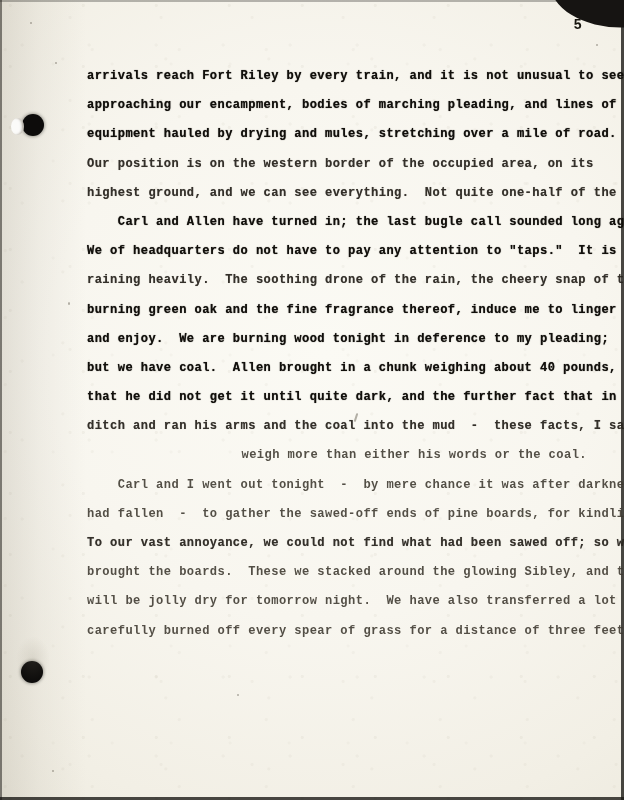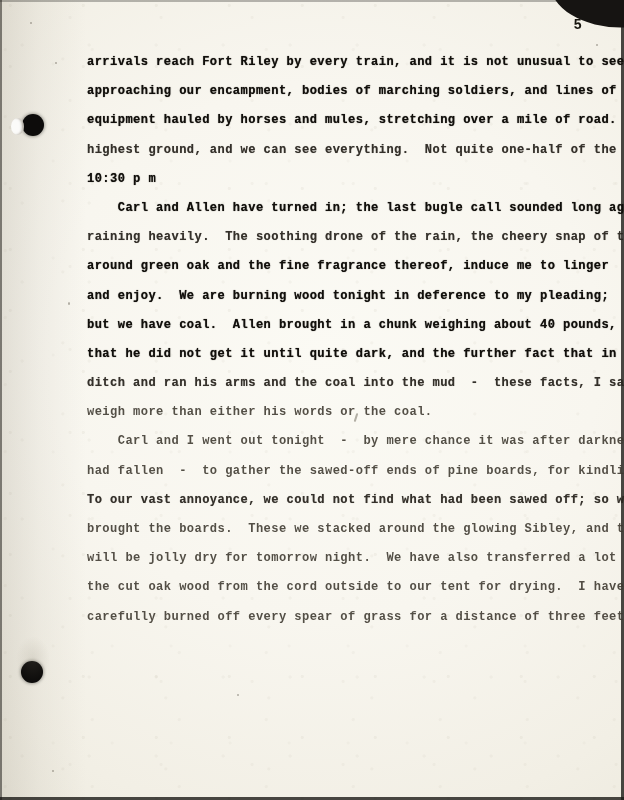--- a/index.html
+++ b/index.html
@@ -121,22 +121,23 @@
     text-align: center;
     font-size: 14px;
     font-weight: bold;
     color: #17150f;
     letter-spacing: .5px;
   }
 
   #typed-body {
     position: absolute;
     left: 87px;
-    top: 48px;
+    top: 62px;
     width: 500px;
+    text-align: right;
   }
 
   .typed-line {
     font-size: 12.1px;
     line-height: 29.2px;
     height: 29.2px;
     color: #1b1813;
     letter-spacing: .42px;
     white-space: pre;
     font-weight: bold;
@@ -169,38 +170,38 @@
 
   <div class="punch-hole" id="punch-hole-top"></div>
   <div class="punch-hole" id="punch-hole-bottom"></div>
   <div id="hole-tear"></div>
   <div id="hole-smudge"></div>
 
   <div id="page-number">5</div>
 
   <div id="typed-body">
       <div class="typed-line ink-strong">arrivals reach Fort Riley by every train, and it is not unusual to see</div>
-      <div class="typed-line ink-strong">approaching our encampment, bodies of marching soldiers, and lines of</div>
-      <div class="typed-line ink-strong">equipment hauled by horses and mules, stretching over a mile of road.</div>
+      <div class="typed-line ink-strong">approaching our encampment, bodies of marching pleading, and lines of</div>
+      <div class="typed-line ink-strong">equipment hauled by drying and mules, stretching over a mile of road.</div>
+      <div class="typed-line ink-mid">Our position is on the western border of the occupied area, on its</div>
       <div class="typed-line ink-mid">highest ground, and we can see everything.  Not quite one-half of the</div>
-      <div class="typed-line ink-strong">10:30 p m</div>
       <div class="typed-line ink-strong">    Carl and Allen have turned in; the last bugle call sounded long ago.</div>
+      <div class="typed-line ink-strong">We of headquarters do not have to pay any attention to "taps."  It is</div>
       <div class="typed-line ink-mid">raining heavily.  The soothing drone of the rain, the cheery snap of the</div>
-      <div class="typed-line ink-strong">around green oak and the fine fragrance thereof, induce me to linger</div>
+      <div class="typed-line ink-strong">burning green oak and the fine fragrance thereof, induce me to linger</div>
       <div class="typed-line ink-strong">and enjoy.  We are burning wood tonight in deference to my pleading;</div>
       <div class="typed-line ink-strong">but we have coal.  Allen brought in a chunk weighing about 40 pounds,</div>
       <div class="typed-line ink-strong">that he did not get it until quite dark, and the further fact that in</div>
       <div class="typed-line ink-mid">ditch and ran his arms and the coal into the mud  -  these facts, I say,</div>
       <div class="typed-line ink-light">weigh more than either his words or the coal.</div>
       <div class="typed-line ink-light">    Carl and I went out tonight  -  by mere chance it was after darkness</div>
       <div class="typed-line ink-light">had fallen  -  to gather the sawed-off ends of pine boards, for kindling.</div>
       <div class="typed-line ink-mid">To our vast annoyance, we could not find what had been sawed off; so we</div>
       <div class="typed-line ink-light">brought the boards.  These we stacked around the glowing Sibley, and they</div>
       <div class="typed-line ink-light">will be jolly dry for tomorrow night.  We have also transferred a lot of</div>
-      <div class="typed-line ink-light">the cut oak wood from the cord outside to our tent for drying.  I have</div>
       <div class="typed-line ink-light">carefully burned off every spear of grass for a distance of three feet</div>
     </div>
 
   <div class="speck" style="left:55px;  top:62px;  width:2px; height:2px;"></div>
   <div class="speck" style="left:68px;  top:302px; width:2px; height:3px;"></div>
   <div class="speck" style="left:355px; top:413px; width:2px; height:9px; border-radius:1px; transform:rotate(18deg);"></div>
   <div class="speck" style="left:237px; top:694px; width:2px; height:2px;"></div>
   <div class="speck" style="left:596px; top:44px;  width:2px; height:2px;"></div>
   <div class="speck" style="left:30px;  top:22px;  width:2px; height:2px;"></div>
   <div class="speck" style="left:52px;  top:770px; width:2px; height:2px;"></div>

